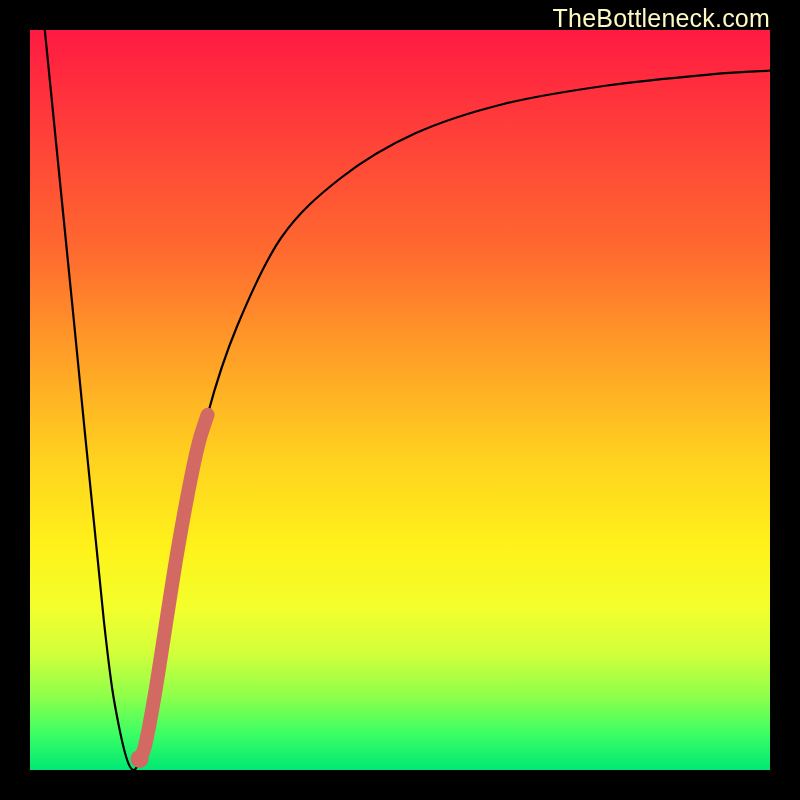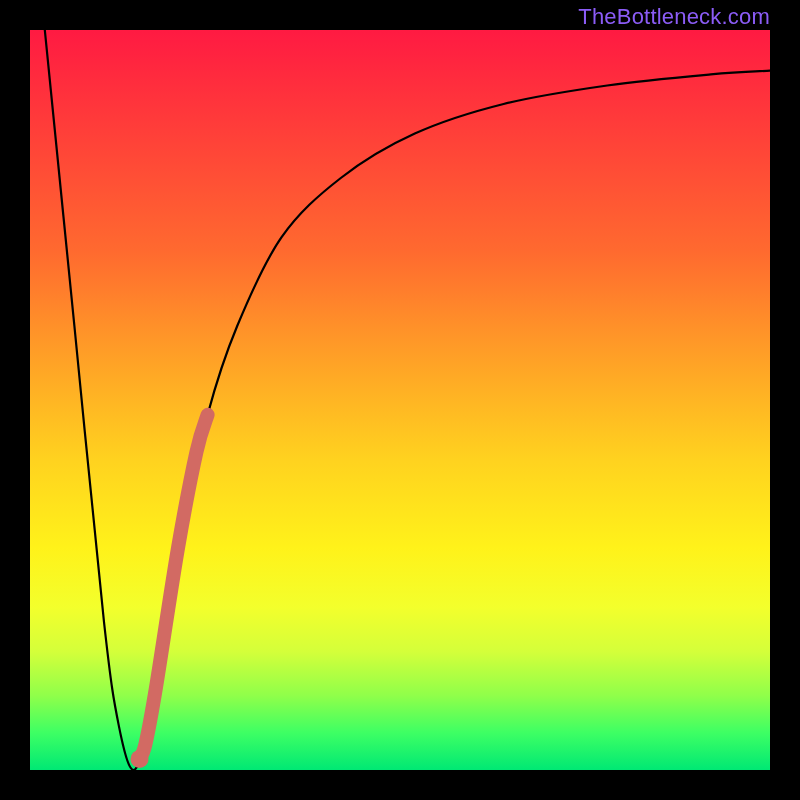--- a/index.html
+++ b/index.html
@@ -38,22 +38,22 @@
       #d4ff3a 84%,
       #8fff4a 90%,
       #3dff64 95%,
       #00e874 100%
     );
   }
   .watermark {
     position: absolute;
     top: 4px;
     right: 30px;
-    color: #8b5cf6;
-    font-size: 22px;
+    color: #fef9c3;
+    font-size: 25px;
     font-weight: 500;
     letter-spacing: 0.2px;
     user-select: none;
   }
   svg.curves {
     position: absolute;
     top: 0;
     left: 0;
     width: 740px;
     height: 740px;

